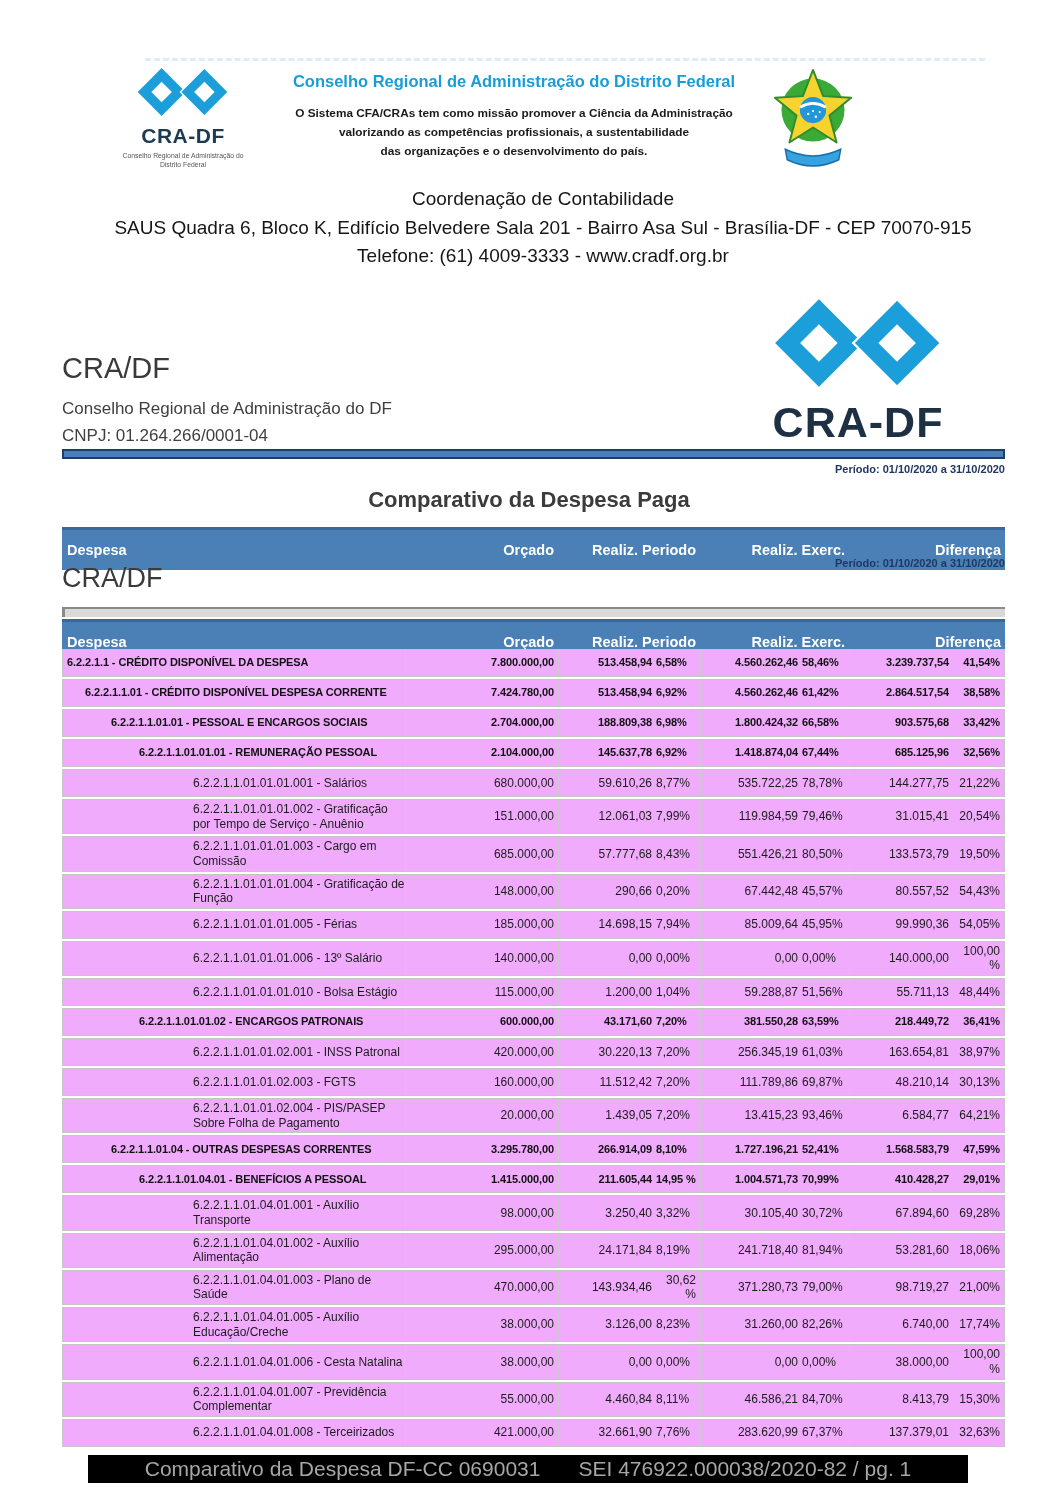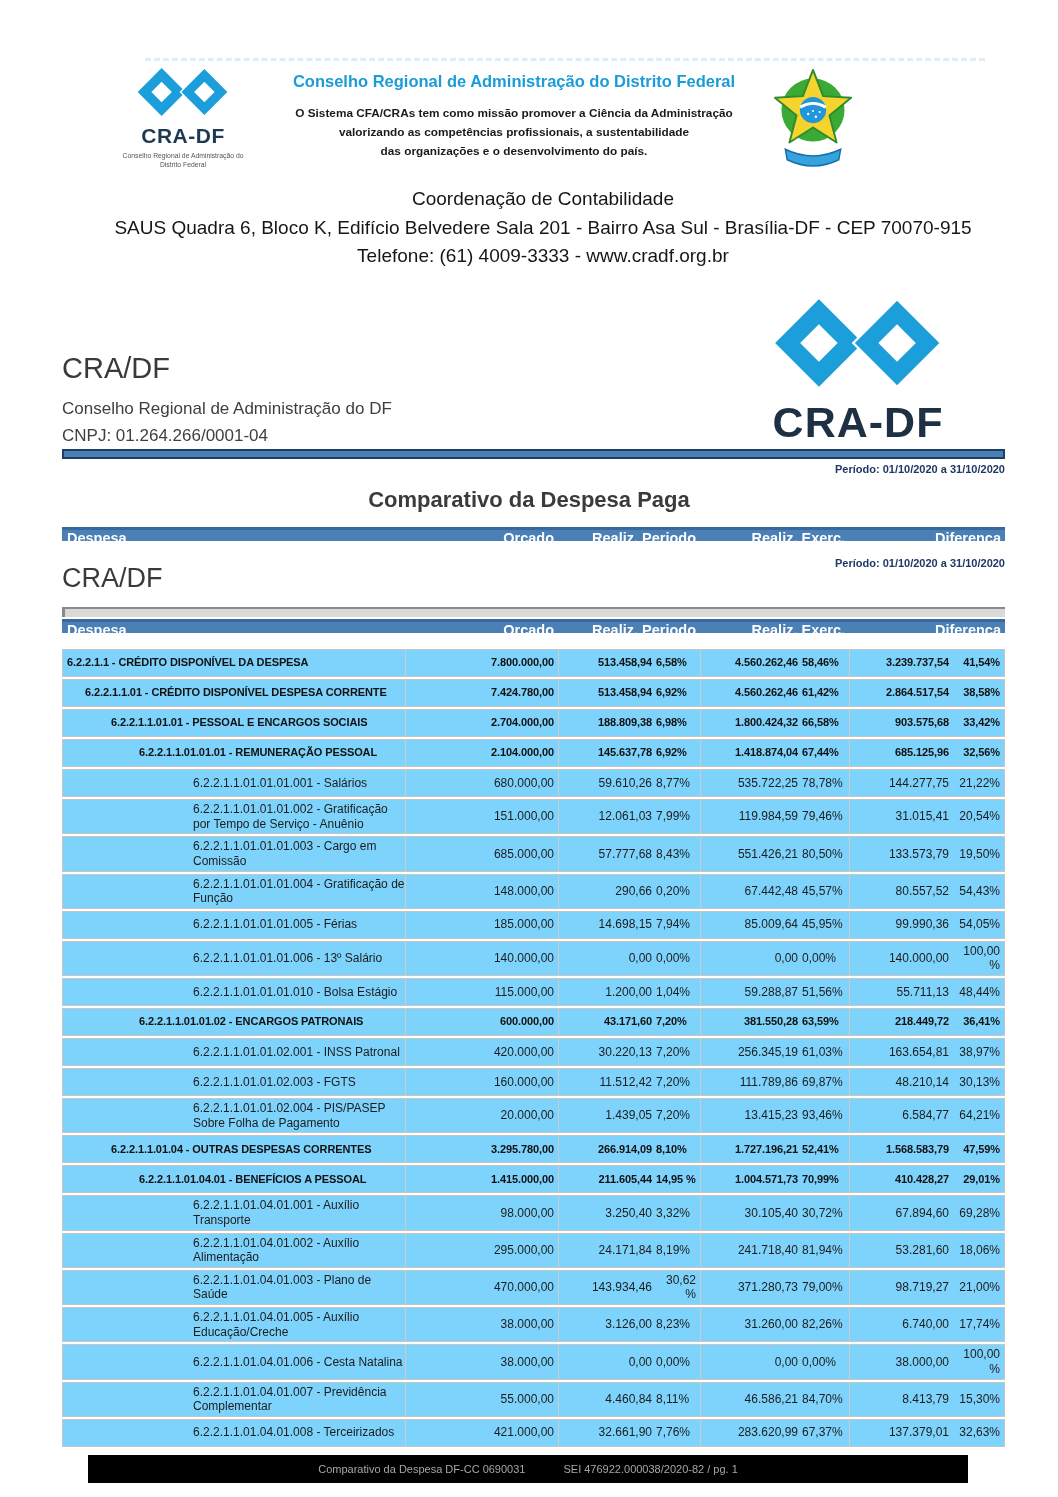--- a/index.html
+++ b/index.html
@@ -42,52 +42,52 @@
 
   .report-title { position:absolute; top:487px; left:0; width:100%; text-align:center;
                   font-size:22px; font-weight:600; color:#3b3b3b; }
 
   .section-entity { position:absolute; left:62px; top:563px; font-size:27px; color:#3a3a3a; }
 
   .gray-bar { position:absolute; left:62px; top:607px; width:943px; height:10px;
               background:#d9d9d9; border-top:2px solid #8a8a8a; border-left:3px solid #8a8a8a; }
 
   
-  .chead { position:absolute; left:62px; width:943px; height:14px;
+  .chead { position:absolute; left:62px; width:943px; height:43px;
            background:#4a80b6; border-top:3px solid #39699c;
            display:grid; grid-template-columns:343px 153px 142px 149px 1fr;
            align-items:center; color:#fff; font-weight:bold; font-size:14.5px; }
   .chead-1 { top:527px; }
   .chead-2 { top:619px; }
   .chead .hc { text-align:right; padding-right:4px; white-space:nowrap; }
   .chead .hc.first { text-align:left; padding-left:5px; }
 
   
   .tbody { position:absolute; left:62px; top:649px; width:943px; }
-  .trow { width:943px; min-height:28px; margin-bottom:2px; background:#7dd3fc;
+  .trow { width:943px; min-height:28px; margin-bottom:2px; background:#f0abfc;
           border:1px solid #c6c6c6;
           display:grid; grid-template-columns:343px 153px 97px 45px 101px 48px 103px 1fr;
           align-items:center; font-size:12px; color:#1c1c1c; }
   .trow.bold { font-weight:bold; font-size:11px; letter-spacing:-0.1px; color:#111; }
   .tc { padding:2px 0; line-height:1.22; }
   .tc.sep { border-right:1px solid #cccccc; align-self:stretch; display:flex; align-items:center; }
   .tc.desp { justify-content:flex-start; }
   .tc.amt { text-align:right; padding-right:4px; }
   .tc.sep.amt { justify-content:flex-end; }
   .tc.pct { text-align:right; padding-right:4px; }
   .ind0 { padding-left:4px; }
   .ind1 { padding-left:22px; }
   .ind2 { padding-left:48px; }
   .ind3 { padding-left:76px; }
   .ind4 { padding-left:130px; }
 
   
   .footer-bar { position:absolute; top:1455px; left:88px; width:880px; height:28px;
                 background:#000; display:flex; align-items:center; justify-content:center;
-                gap:38px; color:#a6a6a6; font-size:11px; }
+                gap:38px; color:#a6a6a6; font-size:21px; }
 </style>
 </head>
 <body>
 
 <div class="page">
 
   <div class="top-dashes"></div>
 
   <div class="letterhead">
     <div class="logo-sm">

